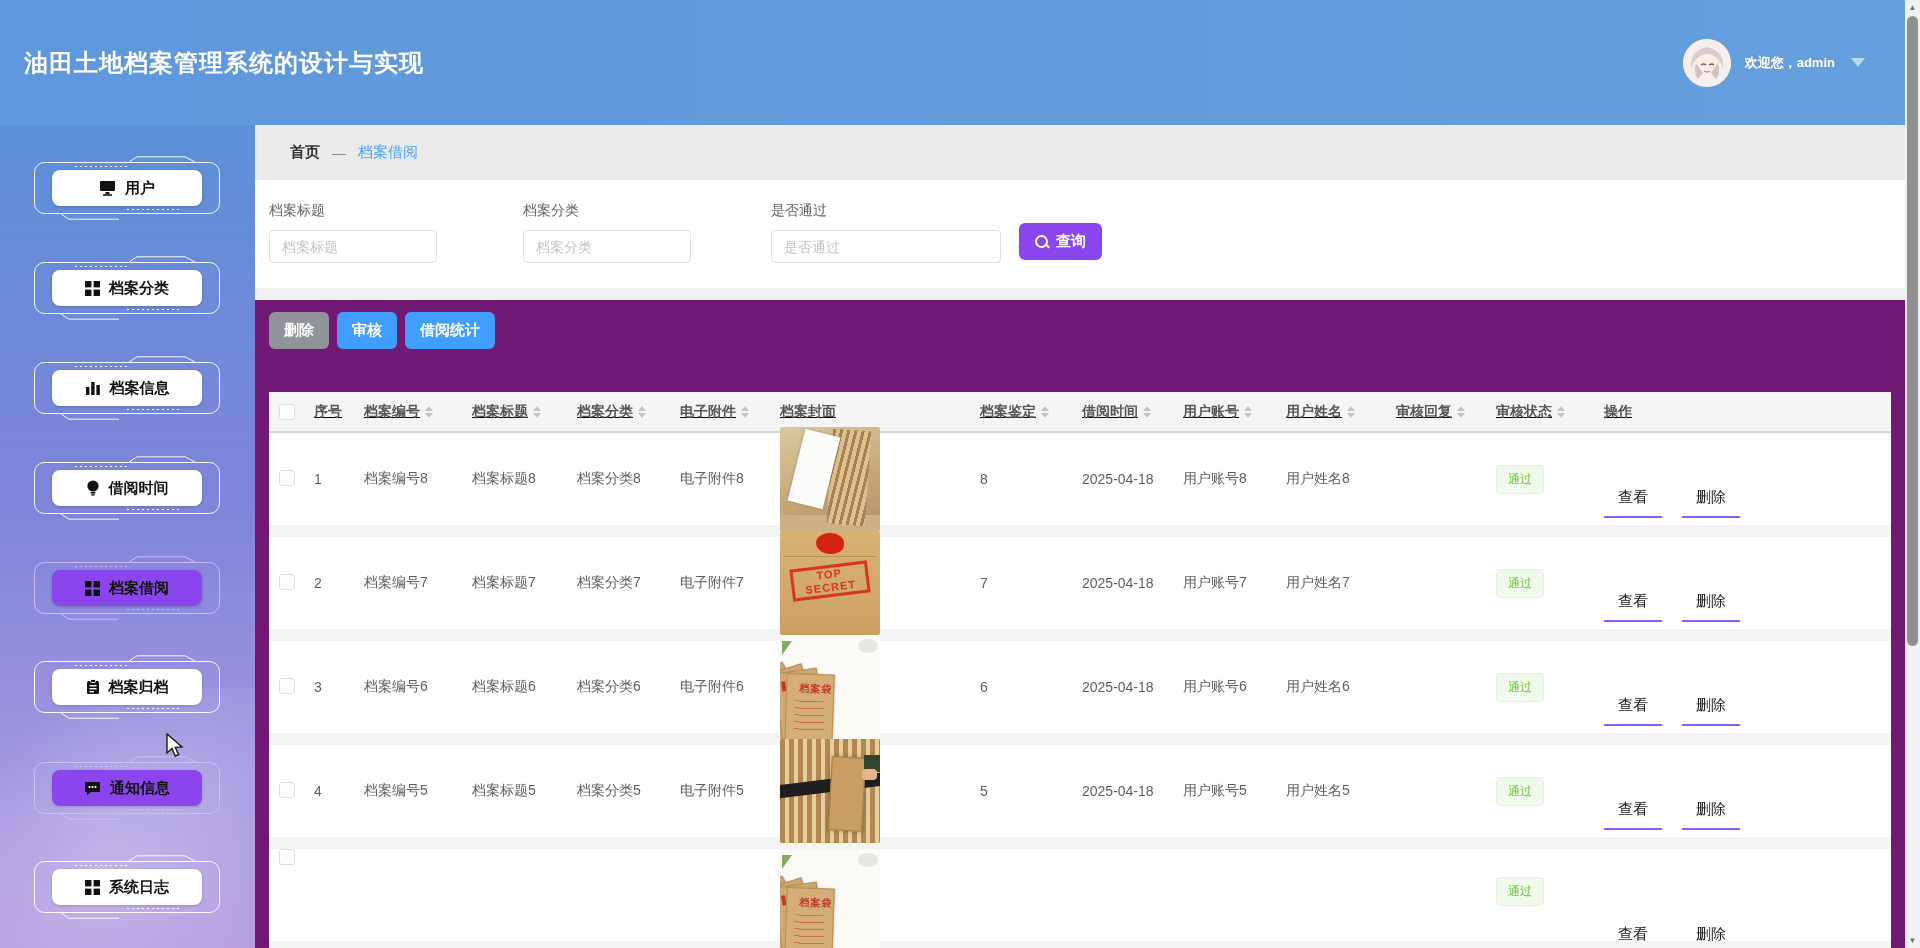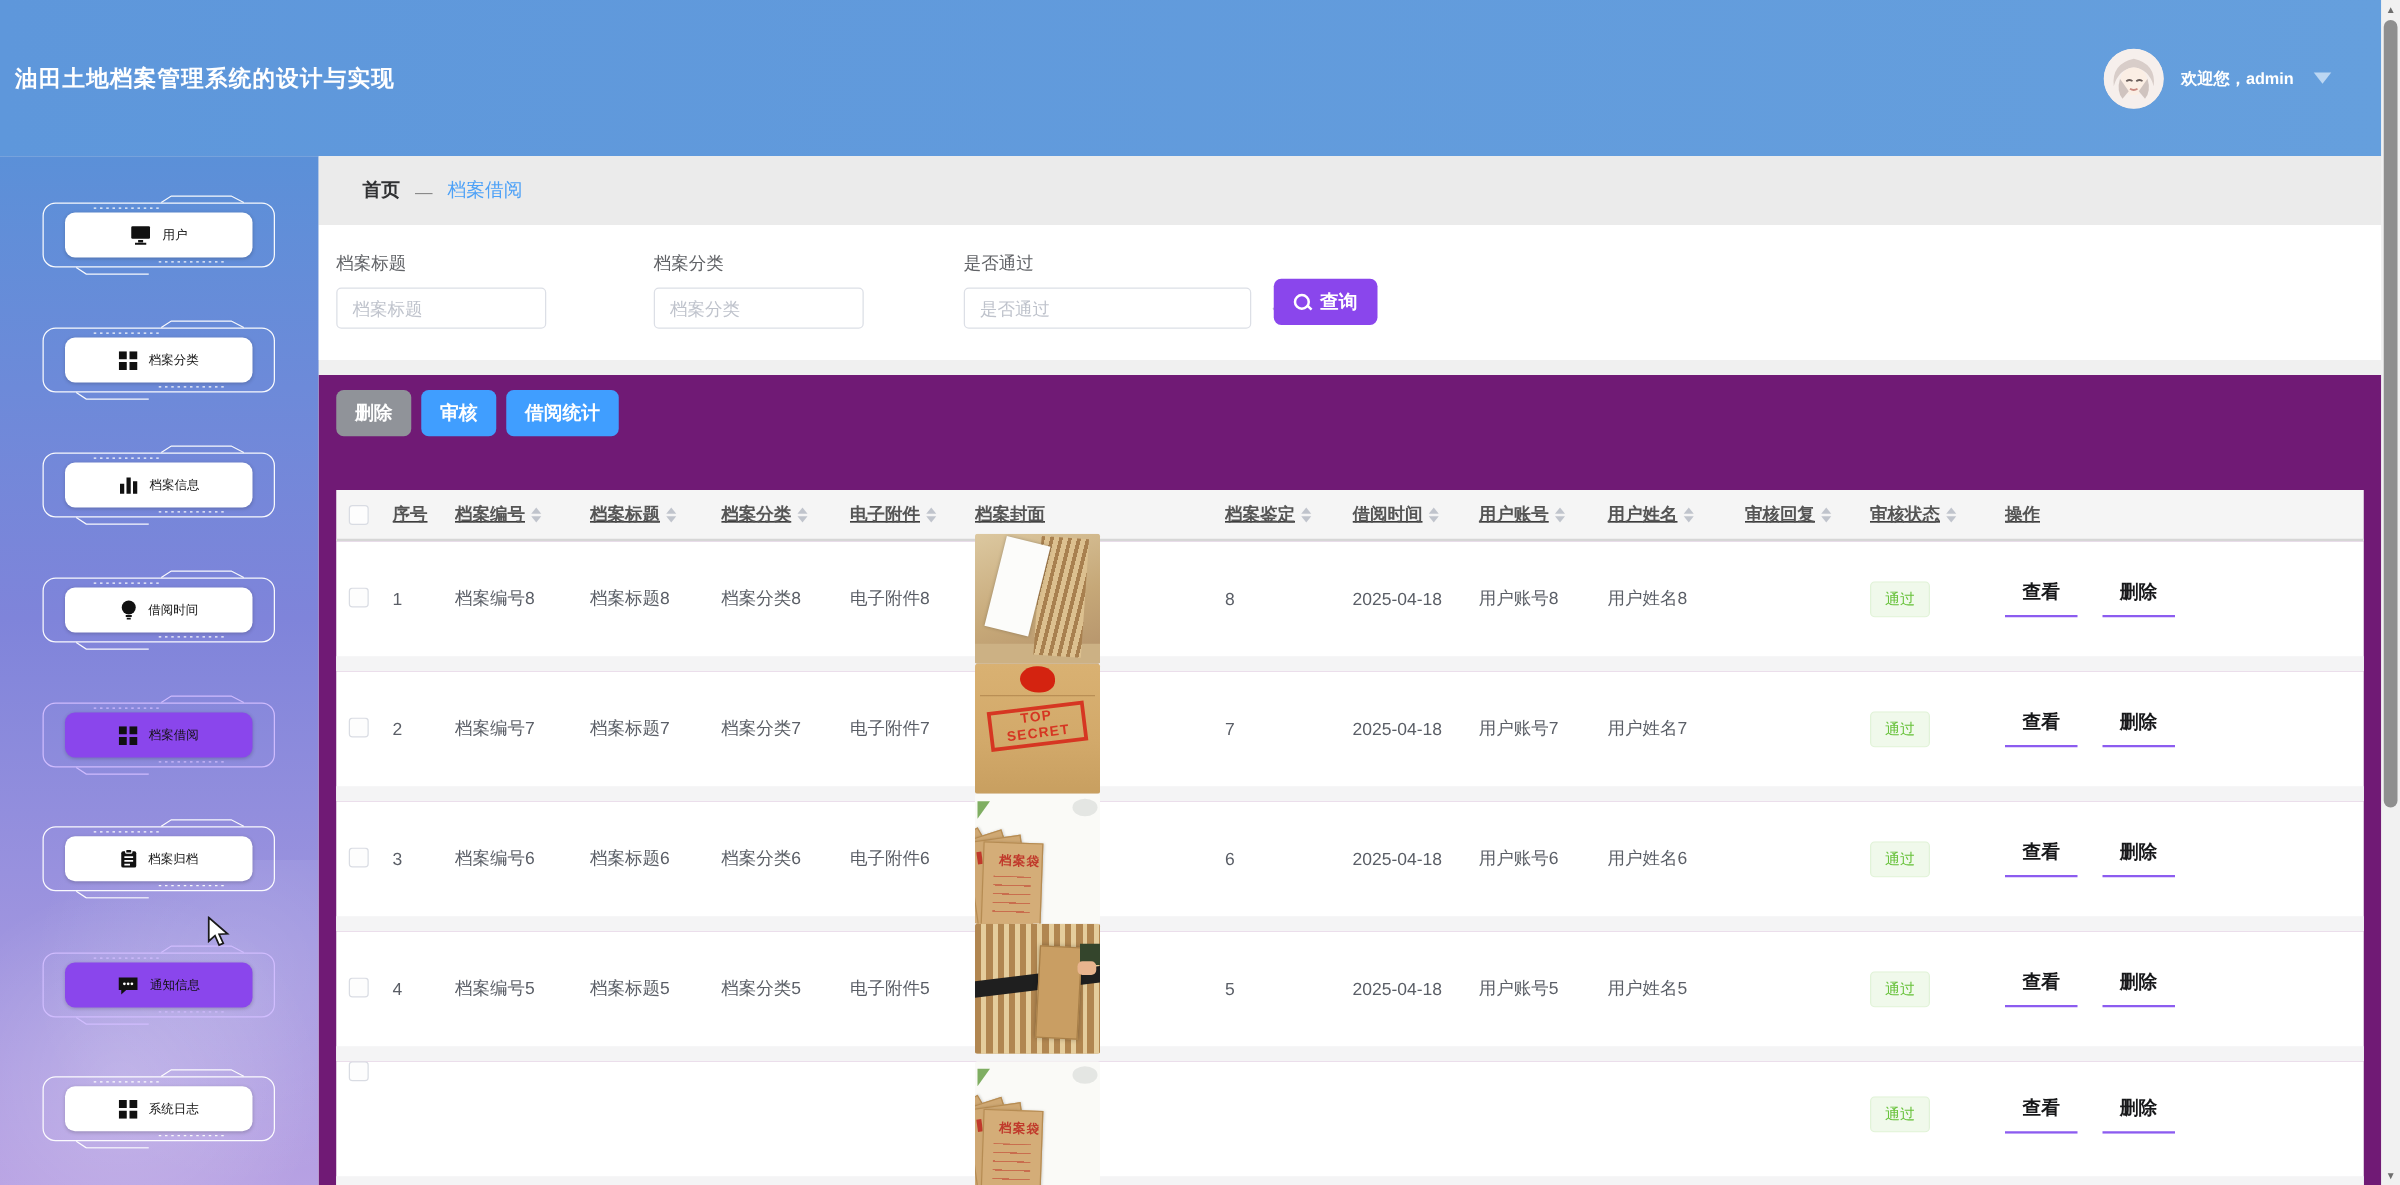--- a/index.html
+++ b/index.html
@@ -5,41 +5,41 @@
   * { margin:0; padding:0; box-sizing:border-box; }
   html,body { width:1920px; height:948px; overflow:hidden; font-family:"Liberation Sans","DejaVu Sans",sans-serif; background:#f0f0f0; }
   :root{
     --accent-purple:#8a46ec; --accent-blue:#409eff; --gray-btn:#909399;
     --success-text:#67c23a; --success-bg:#f0f9eb; --header-blue:#609cdb;
     --side-top:#5b90d8; --side-bottom:#b7a1e3; --underline:#8c5cf0;
   }
   
   .app-header{position:absolute;top:0;left:0;width:1905px;height:125px;
     background:linear-gradient(90deg,#5e97db,#659fdd);display:flex;align-items:center;}
-  .app-title{color:#fff;font-size:18px;font-weight:bold;margin-left:12px;letter-spacing:1px;}
+  .app-title{color:#fff;font-size:24px;font-weight:bold;margin-left:24px;letter-spacing:1px;}
   .user-box{position:absolute;right:40px;top:0;height:125px;display:flex;align-items:center;gap:14px;}
   .avatar{width:48px;height:48px;border-radius:50%;overflow:hidden;background:#f5ece8;flex:0 0 auto;}
   .welcome{color:#fff;font-size:13px;font-weight:bold;}
   .user-caret{width:0;height:0;border-left:7px solid transparent;border-right:7px solid transparent;border-top:9px solid #bcd7f3;margin-left:2px;}
   
   .scrollbar{position:absolute;top:0;right:0;width:15px;height:948px;background:#f1f1f1;z-index:50;}
   .sb-arrow{position:absolute;left:0;width:15px;height:15px;color:#6e6e6e;font-size:8px;text-align:center;line-height:15px;}
   .sb-thumb{position:absolute;left:2px;top:16px;width:11px;height:630px;background:#8f8f8f;border-radius:6px;}
   
   .sidebar{position:absolute;top:125px;left:0;width:255px;height:823px;overflow:hidden;
     background:linear-gradient(180deg,var(--side-top) 0%,#7f84da 45%,var(--side-bottom) 100%);}
   .sidebar::after{content:"";position:absolute;left:-30px;bottom:-40px;width:320px;height:300px;
     background:radial-gradient(circle at 40% 60%,rgba(255,255,255,.22),rgba(255,255,255,0) 60%),
                radial-gradient(circle at 70% 30%,rgba(255,255,255,.15),rgba(255,255,255,0) 55%);}
   .side-item{position:absolute;left:33px;width:188px;height:64px;cursor:pointer;z-index:2;}
   .side-item svg.frame{position:absolute;inset:0;}
   .side-btn{position:absolute;left:19px;top:14px;width:150px;height:36px;background:#fff;border-radius:8px;
     display:flex;align-items:center;justify-content:center;gap:9px;box-shadow:0 1px 3px rgba(0,0,0,.18);}
   .side-item.active .side-btn{background:var(--accent-purple);}
-  .side-label{font-size:10px;color:#111;font-weight:normal;}
+  .side-label{font-size:15px;color:#111;font-weight:bold;}
   .side-icon{display:flex;align-items:center;}
   
   .main{position:absolute;top:125px;left:255px;width:1650px;height:823px;background:#f0f0f0;}
   .breadcrumb-bar{position:absolute;top:0;left:0;right:0;height:55px;background:#ebebeb;
     display:flex;align-items:center;padding-left:35px;gap:12px;}
   .bc-home{font-size:15px;font-weight:bold;color:#303133;}
   .bc-sep{font-size:14px;color:#8a8a8a;}
   .bc-cur{font-size:15px;color:#4da1f7;cursor:pointer;}
   
   .filter-card{position:absolute;top:55px;left:0;right:0;height:108px;background:#fff;padding:24px 0 0 14px;}
@@ -68,21 +68,21 @@
   .th{display:flex;align-items:center;gap:5px;font-size:14px;font-weight:bold;color:#555;}
   .sort-caret{display:inline-flex;flex-direction:column;gap:2px;cursor:pointer;}
   .sort-caret i{display:block;width:0;height:0;border-left:4px solid transparent;border-right:4px solid transparent;}
   .sort-caret .up{border-bottom:5px solid #c0c4cc;}
   .sort-caret .dn{border-top:5px solid #c0c4cc;}
   .trow{height:104px;background:#fff;border-bottom:12px solid #f4f4f5;font-size:14px;color:#5a5e66;}
   .checkbox{width:16px;height:16px;border:1px solid #d9dce3;border-radius:3px;background:#fdfdfd;display:inline-block;margin-left:10px;cursor:pointer;}
   .cell{overflow:hidden;white-space:nowrap;}
   .badge{display:inline-block;padding:5px 11px;background:var(--success-bg);border:1px solid #e1f3d8;border-radius:4px;color:var(--success-text);font-size:12px;}
   .link-btn{display:inline-block;min-width:58px;text-align:center;padding-bottom:9px;margin-right:16px;
-    border-bottom:2px solid var(--underline);color:#17181a;font-size:15px;font-weight:bold;cursor:pointer;}
+    border-bottom:2px solid var(--underline);color:#17181a;font-size:15px;font-weight:normal;cursor:pointer;margin-top:48px;}
   .trow.partial{align-items:start;}
   .trow.partial .photo{margin-top:0;}
   .trow.partial .cell-status,.trow.partial .cell-actions{margin-top:28px;}
   
   .photo{width:100px;height:104px;position:relative;overflow:hidden;border-radius:2px;background:#efe9e2;cursor:pointer;}
   .ph-folder{background:linear-gradient(160deg,#dcc8a0 0%,#c6a878 55%,#b3916a 100%);}
   .ph-folder .paper{position:absolute;left:16px;top:5px;width:36px;height:74px;background:#fcfcfa;transform:rotate(14deg);box-shadow:0 0 3px rgba(0,0,0,.25);}
   .ph-folder .accordion{position:absolute;right:12px;top:3px;width:38px;height:95px;transform:rotate(4deg);
     background:repeating-linear-gradient(100deg,#a8804f 0 3px,#dcc08f 3px 7px);}
   .ph-folder .base{position:absolute;bottom:0;left:0;right:0;height:16px;background:#ccb184;}

